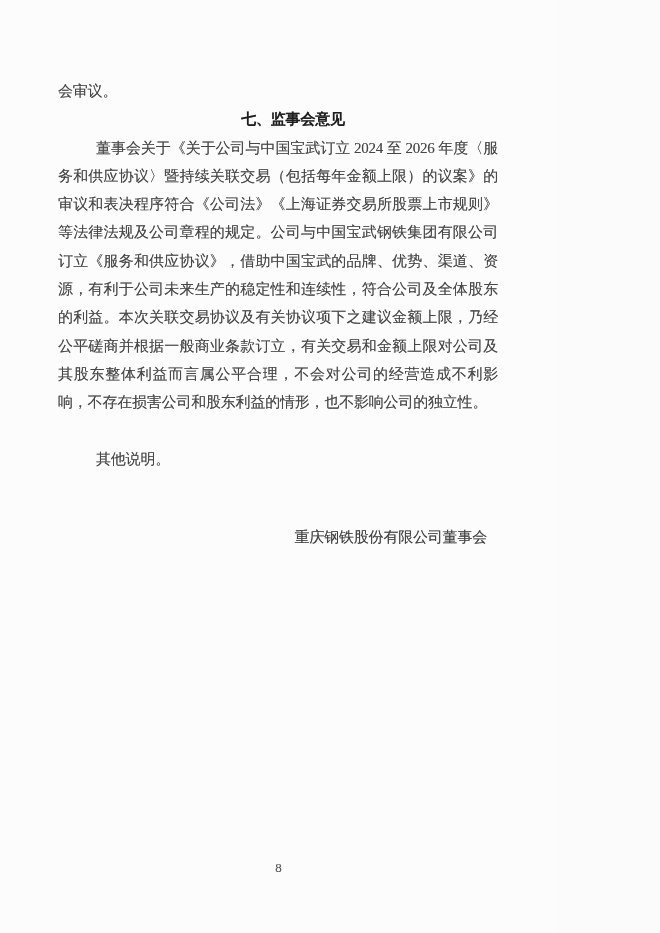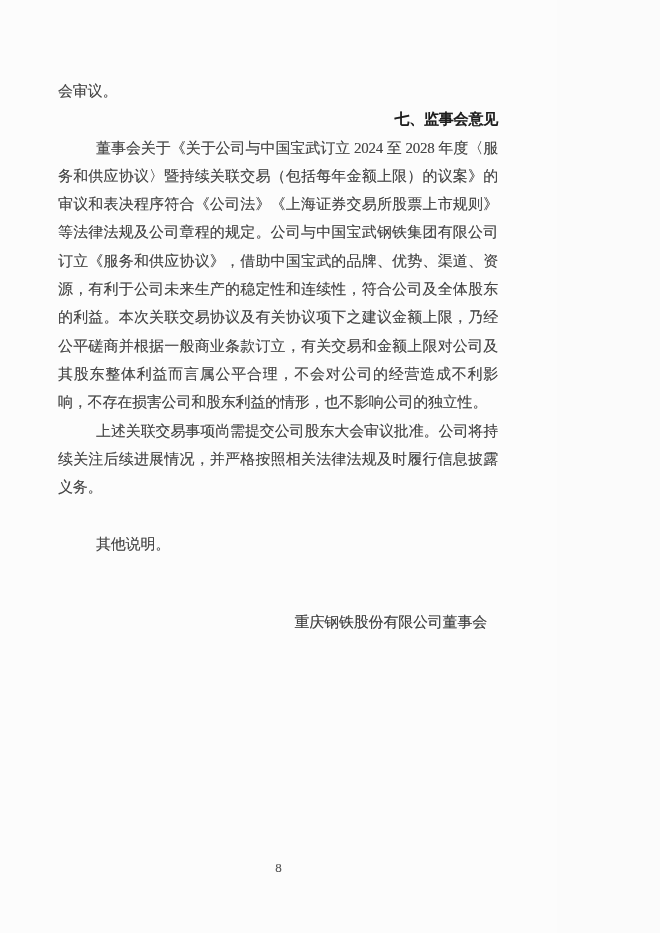--- a/index.html
+++ b/index.html
@@ -23,21 +23,21 @@
     text-align: justify;
     text-justify: inter-ideograph;
   }
   .content p, .content h2 { margin: 0; padding: 0; }
   .cont-line { text-indent: 0; }
   .sec-heading {
     font-size: 15px;
     font-weight: bold;
     color: #1d1d1d;
     text-indent: 30px;
-    text-align: right;
+    text-align: center;
   }
   .body-para { text-indent: 38px; }
   .closing { text-indent: 38px; margin-top: 28.3px !important; }
   .signature {
     margin-top: 50px;
     text-align: right;
     padding-right: 11px;
   }
   .signature-inner {
     display: inline-block;
@@ -59,24 +59,23 @@
 </head>
 <body>
 
 <div class="page">
   <div class="content">
 
     <p class="cont-line">会审议。</p>
 
     <h2 class="sec-heading">七、监事会意见</h2>
 
-    <p class="body-para">董事会关于《关于公司与中国宝武订立 2024 至 2028 年度〈服务和供应协议〉暨持续关联交易（包括每年金额上限）的议案》的审议和表决程序符合《公司法》《上海证券交易所股票上市规则》等法律法规及公司章程的规定。公司与中国宝武钢铁集团有限公司订立《服务和供应协议》，借助中国宝武的品牌、优势、渠道、资源，有利于公司未来生产的稳定性和连续性，符合公司及全体股东的利益。本次关联交易协议及有关协议项下之建议金额上限，乃经公平磋商并根据一般商业条款订立，有关交易和金额上限对公司及其股东整体利益而言属公平合理，不会对公司的经营造成不利影响，不存在损害公司和股东利益的情形，也不影响公司的独立性。</p>
+    <p class="body-para">董事会关于《关于公司与中国宝武订立 2024 至 2026 年度〈服务和供应协议〉暨持续关联交易（包括每年金额上限）的议案》的审议和表决程序符合《公司法》《上海证券交易所股票上市规则》等法律法规及公司章程的规定。公司与中国宝武钢铁集团有限公司订立《服务和供应协议》，借助中国宝武的品牌、优势、渠道、资源，有利于公司未来生产的稳定性和连续性，符合公司及全体股东的利益。本次关联交易协议及有关协议项下之建议金额上限，乃经公平磋商并根据一般商业条款订立，有关交易和金额上限对公司及其股东整体利益而言属公平合理，不会对公司的经营造成不利影响，不存在损害公司和股东利益的情形，也不影响公司的独立性。</p>
 
 
-    <p class="body-para">上述关联交易事项尚需提交公司股东大会审议批准。公司将持续关注后续进展情况，并严格按照相关法律法规及时履行信息披露义务。</p>
 
     <p class="closing">其他说明。</p>
 
     <div class="signature">
       <span class="signature-inner">
         <span class="sig-line">重庆钢铁股份有限公司董事会</span>
       </span>
     </div>
 
   </div>

